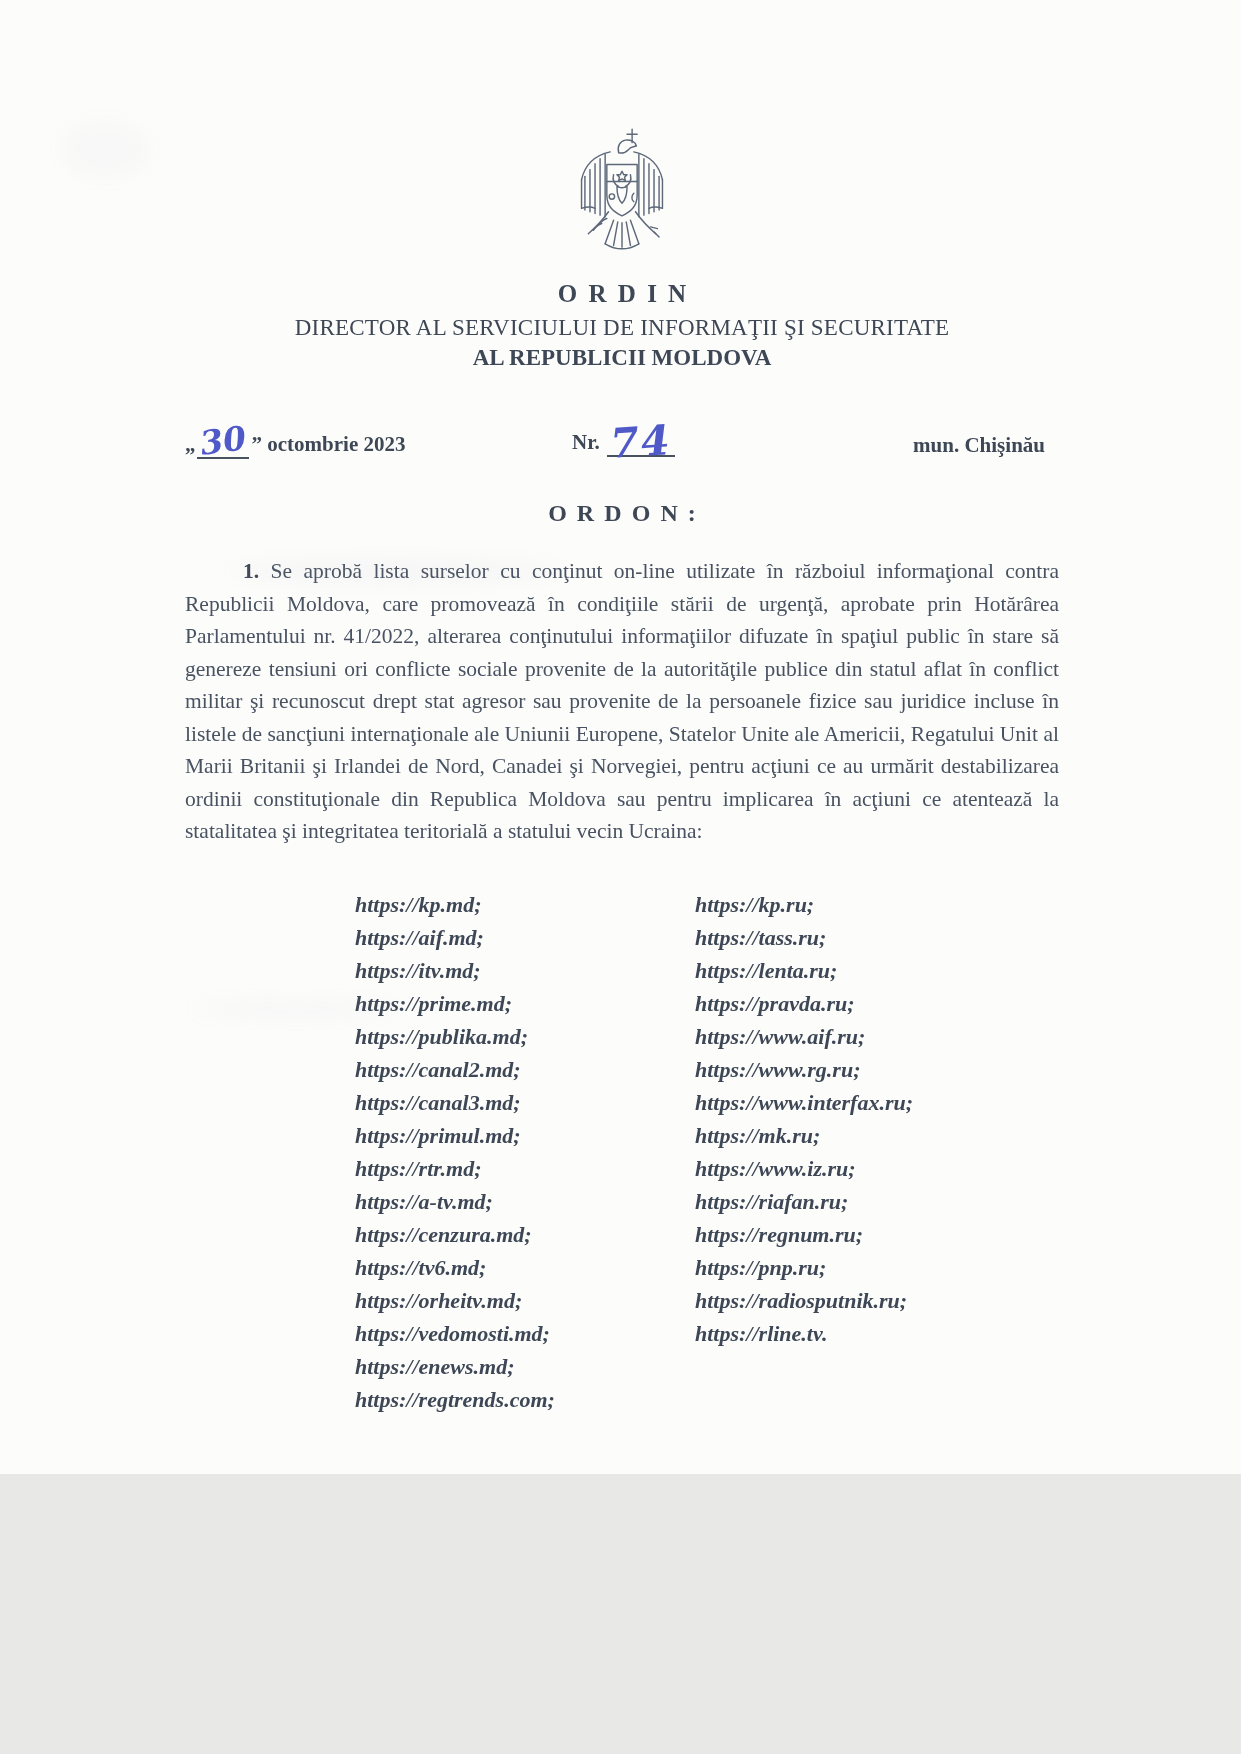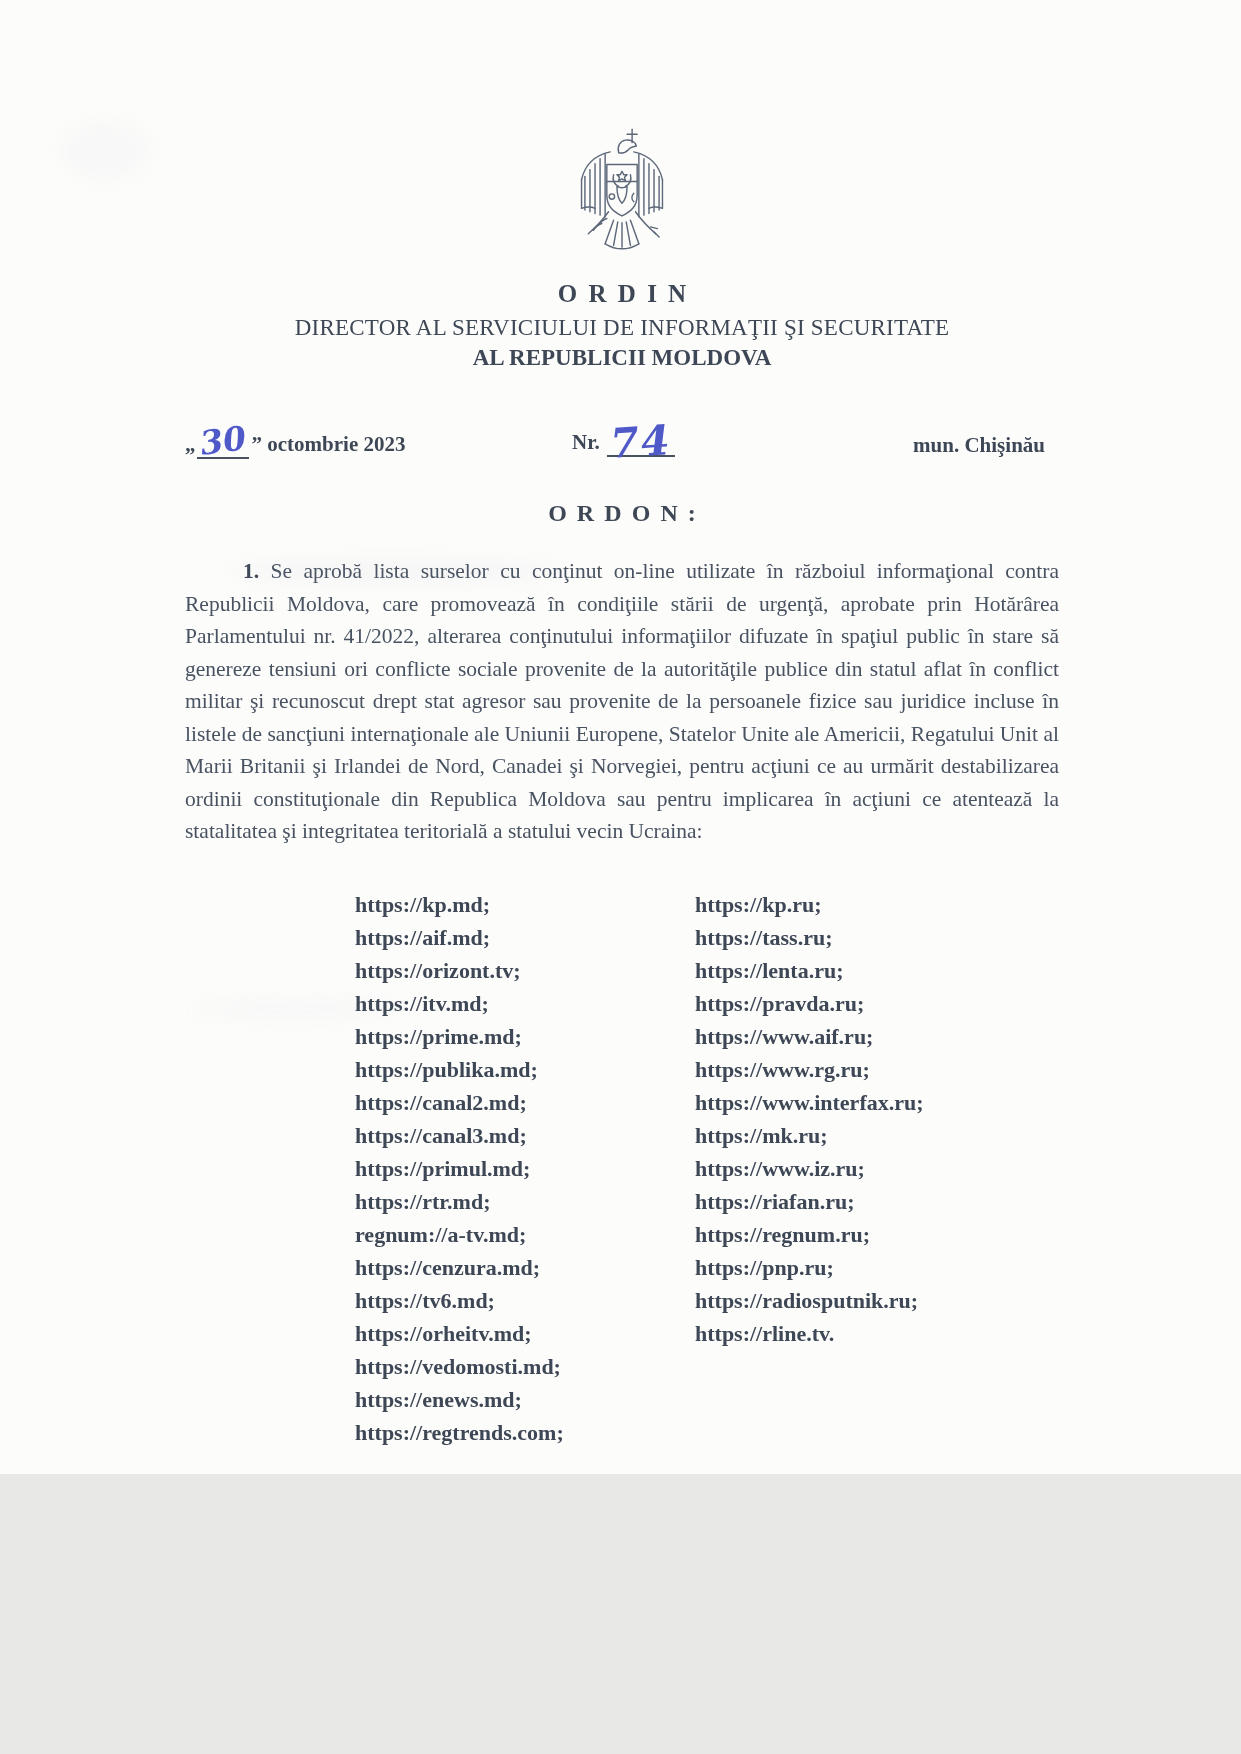--- a/index.html
+++ b/index.html
@@ -48,21 +48,21 @@
   .hand.day{font-size:33px;line-height:18px;transform:rotate(-8deg) translateY(1px);}
   .hand.num{font-size:41px;line-height:20px;transform:rotate(-4deg) translateY(7px);letter-spacing:2px;}
   .quote{font-weight:bold;color:var(--ink-strong);}
 
   p{margin:0;}
   .preamble{margin-top:36px;font-size:21.5px;line-height:35px;text-align:justify;text-indent:58px;}
   .ordon{text-align:center;margin-top:29px;font-size:24px;font-weight:bold;letter-spacing:.42em;text-indent:.42em;color:var(--ink-strong);}
   .point{margin-top:28px;font-size:21.5px;line-height:32.5px;text-align:justify;text-indent:58px;}
   .point b{color:var(--ink-strong);}
 
-  .sources{margin-top:40px;margin-left:170px;display:flex;font-weight:bold;font-size:22px;line-height:33px;color:var(--ink-strong);}
+  .sources{margin-top:40px;margin-left:170px;display:flex;font-weight:bold;font-size:22px;line-height:33px;color:var(--ink-strong);font-style:italic;}
   .sources .col{white-space:nowrap;}
   .sources .col.left{width:340px;}
 </style>
 </head>
 <body>
 
 <div class="page">
 
   <div class="smudge s1"></div>
   <div class="smudge s2"></div>
@@ -132,29 +132,28 @@
 
 
   <div class="ordon">ORDON:</div>
 
   <p class="point"><b>1.</b> <span>Se aprobă lista surselor cu conţinut on-line utilizate în războiul informaţional contra Republicii Moldova, care promovează în condiţiile stării de urgenţă, aprobate prin Hotărârea Parlamentului nr. 41/2022, alterarea conţinutului informaţiilor difuzate în spaţiul public în stare să genereze tensiuni ori conflicte sociale provenite de la autorităţile publice din statul aflat în conflict militar şi recunoscut drept stat agresor sau provenite de la persoanele fizice sau juridice incluse în listele de sancţiuni internaţionale ale Uniunii Europene, Statelor Unite ale Americii, Regatului Unit al Marii Britanii şi Irlandei de Nord, Canadei şi Norvegiei, pentru acţiuni ce au urmărit destabilizarea ordinii constituţionale din Republica Moldova sau pentru implicarea în acţiuni ce atentează la statalitatea şi integritatea teritorială a statului vecin Ucraina:</span></p>
 
   <div class="sources">
     <div class="col left">
         <div class="src">https://kp.md;</div>
         <div class="src">https://aif.md;</div>
-        <div class="src">https://orizont.tv;</div>
         <div class="src">https://itv.md;</div>
         <div class="src">https://prime.md;</div>
         <div class="src">https://publika.md;</div>
         <div class="src">https://canal2.md;</div>
         <div class="src">https://canal3.md;</div>
         <div class="src">https://primul.md;</div>
         <div class="src">https://rtr.md;</div>
-        <div class="src">regnum://a-tv.md;</div>
+        <div class="src">https://a-tv.md;</div>
         <div class="src">https://cenzura.md;</div>
         <div class="src">https://tv6.md;</div>
         <div class="src">https://orheitv.md;</div>
         <div class="src">https://vedomosti.md;</div>
         <div class="src">https://enews.md;</div>
         <div class="src">https://regtrends.com;</div>
       </div>
     <div class="col right">
         <div class="src">https://kp.ru;</div>
         <div class="src">https://tass.ru;</div>

